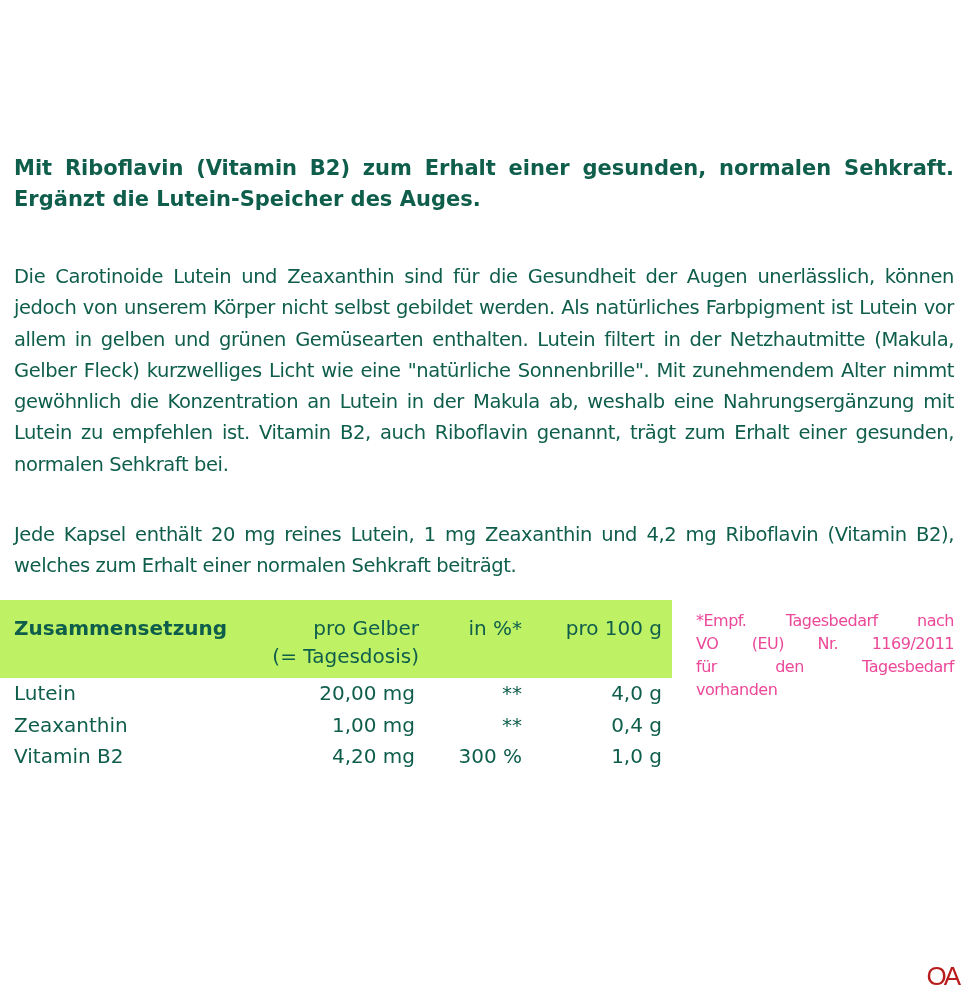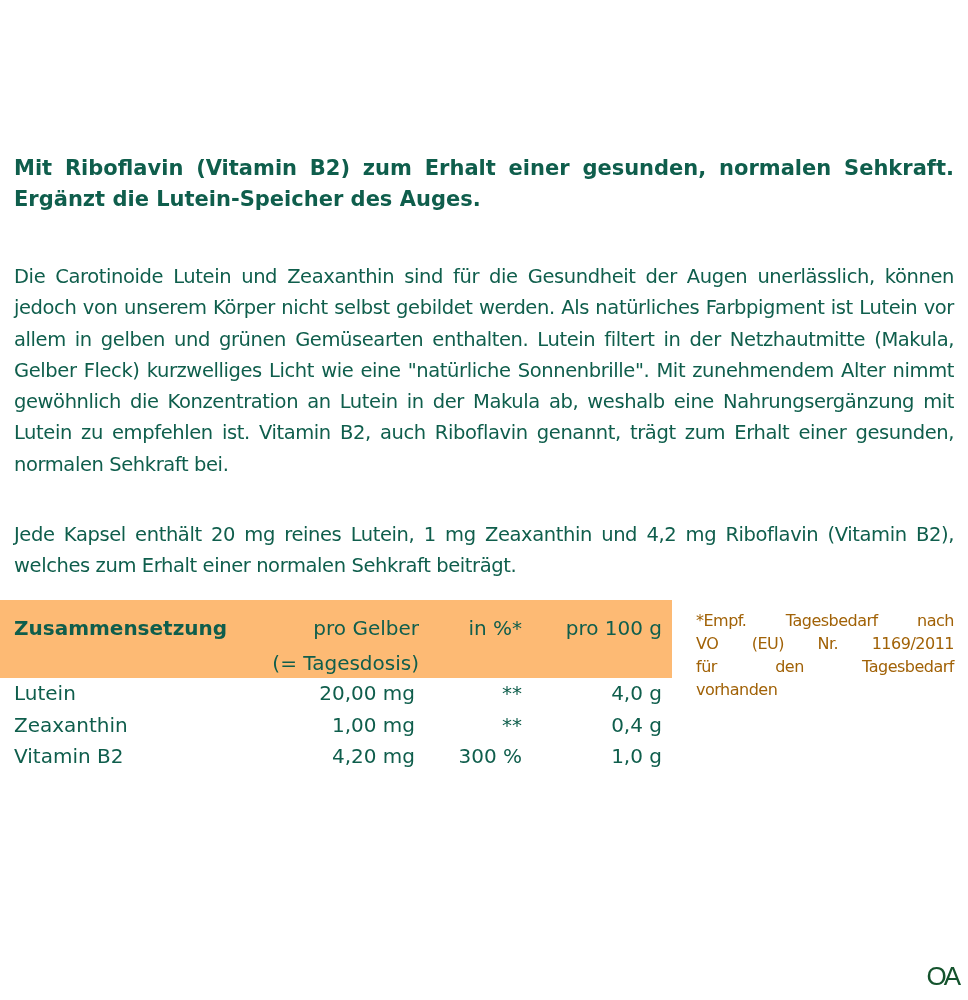--- a/index.html
+++ b/index.html
@@ -16,45 +16,45 @@
       position: absolute; left: 14px; width: 940px;
       font-size: 19.5px; line-height: 31.3px; text-align: justify; text-align-last: left;
       letter-spacing: -0.4px;
     }
     .p1 { top: 261px; }
     .p2 { top: 519px; }
     .table {
       position: absolute; left: 0; top: 600px; width: 672px;
     }
     .thead {
-      background: #fdba74; height: 78px; position: relative; text-decoration: underline;
+      background: #bef264; height: 78px; position: relative; text-decoration: underline;
     }
     .th { position: absolute; font-size: 20px; line-height: 30px; }
     .th-name { left: 14px; top: 13px; font-weight: bold; letter-spacing: 0px; }
     .th-kapsel { right: 253px; top: 13px; text-align: right; }
-    .th-kapsel2 { right: 253px; top: 48px; text-align: right; }
+    .th-kapsel2 { right: 253px; top: 41px; text-align: right; }
     .th-pct { right: 150px; top: 13px; }
     .th-100 { right: 10px; top: 13px; text-align: right; }
     .tbody { position: relative; padding-top: 0; }
     .row { position: relative; height: 31.5px; font-size: 20px; line-height: 31px; }
     .row span { position: absolute; top: 0; }
     .c-name { left: 14px; }
     .c-kapsel { right: 257px; text-align: right; }
     .c-pct { right: 150px; text-align: right; }
     .c-100 { right: 10px; text-align: right; }
     .footnote {
       position: absolute; left: 696px; top: 609px; width: 258px;
       font-size: 16px; line-height: 23px; text-align: justify; text-align-last: left;
-      letter-spacing: -0.5px; color: #a16207;
+      letter-spacing: -0.5px; color: #ec4899;
     }
     .footnote div { text-align: justify; text-align-last: justify; }
     .footnote div.last { text-align-last: left; }
     .logo {
       position: absolute; right: 10px; bottom: 8px;
-      font-size: 26px; color: #14532d; letter-spacing: -3px; font-family: "Liberation Sans", sans-serif;
+      font-size: 26px; color: #b91c1c; letter-spacing: -3px; font-family: "Liberation Sans", sans-serif;
     }
   </style>
 </head>
 <body>
 
 <div class="headline">Mit Riboflavin (Vitamin B2) zum Erhalt einer gesunden, normalen Sehkraft. Ergänzt die Lutein-Speicher des Auges.</div>
 
 <div class="para p1">Die Carotinoide Lutein und Zeaxanthin sind für die Gesundheit der Augen unerlässlich, können jedoch von unserem Körper nicht selbst gebildet werden. Als natürliches Farbpigment ist Lutein vor allem in gelben und grünen Gemüsearten enthalten. Lutein filtert in der Netzhautmitte (Makula, Gelber Fleck) kurzwelliges Licht wie eine "natürliche Sonnenbrille".  Mit zunehmendem Alter nimmt gewöhnlich die Konzentration an Lutein in der Makula ab, weshalb eine Nahrungsergänzung mit Lutein zu empfehlen ist. Vitamin B2, auch Riboflavin genannt, trägt zum Erhalt einer gesunden, normalen Sehkraft bei.</div>
 <div class="para p2">Jede Kapsel enthält 20 mg reines Lutein, 1 mg Zeaxanthin und 4,2 mg Riboflavin (Vitamin B2), welches zum Erhalt einer normalen Sehkraft beiträgt.</div>
 

